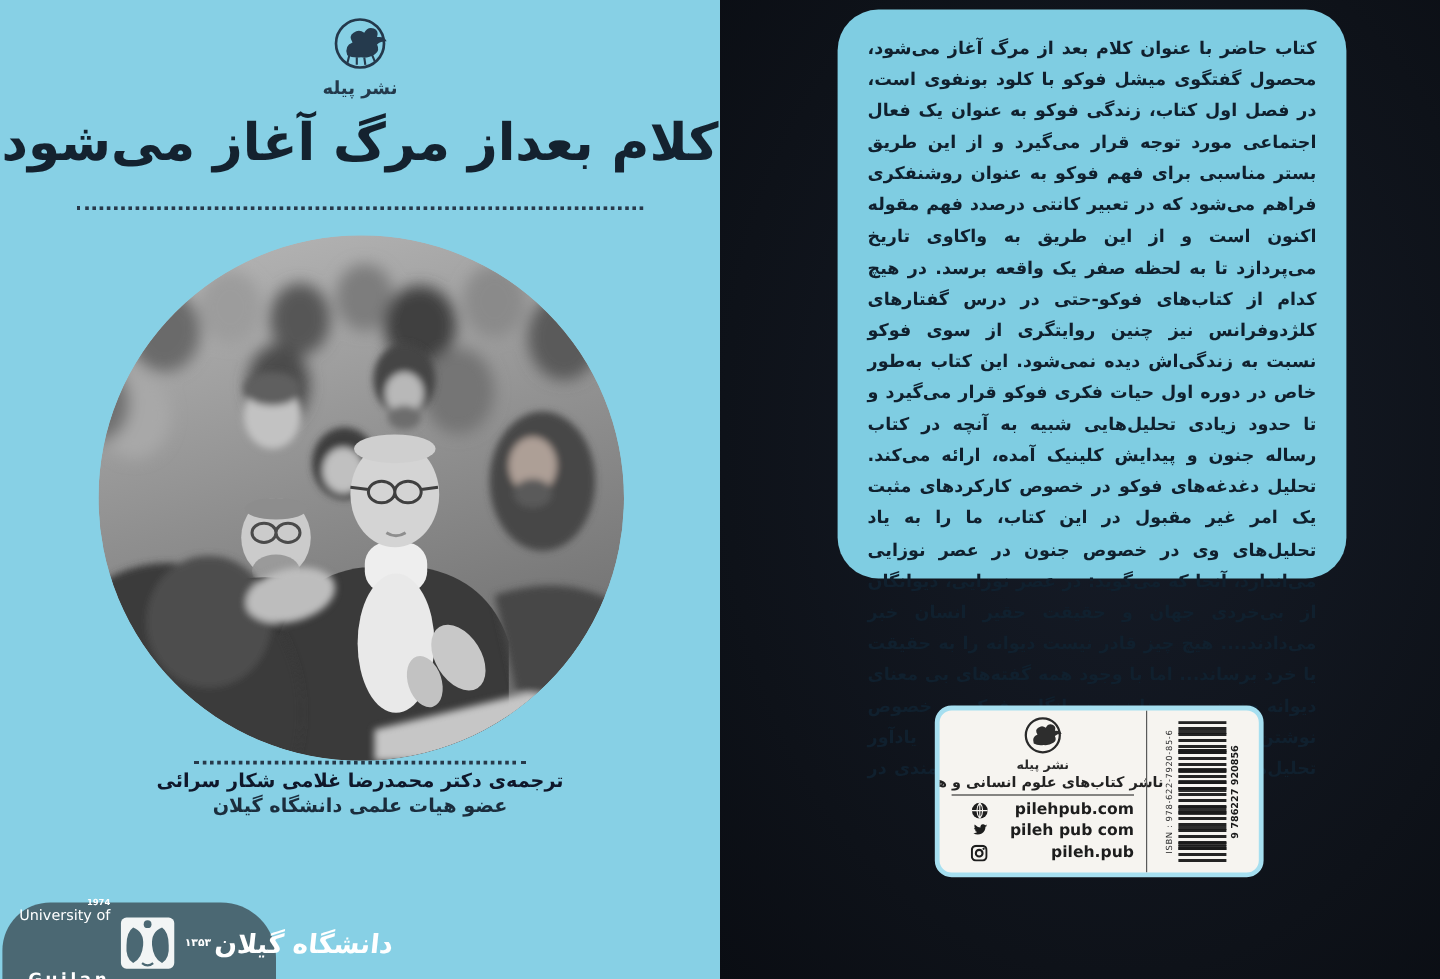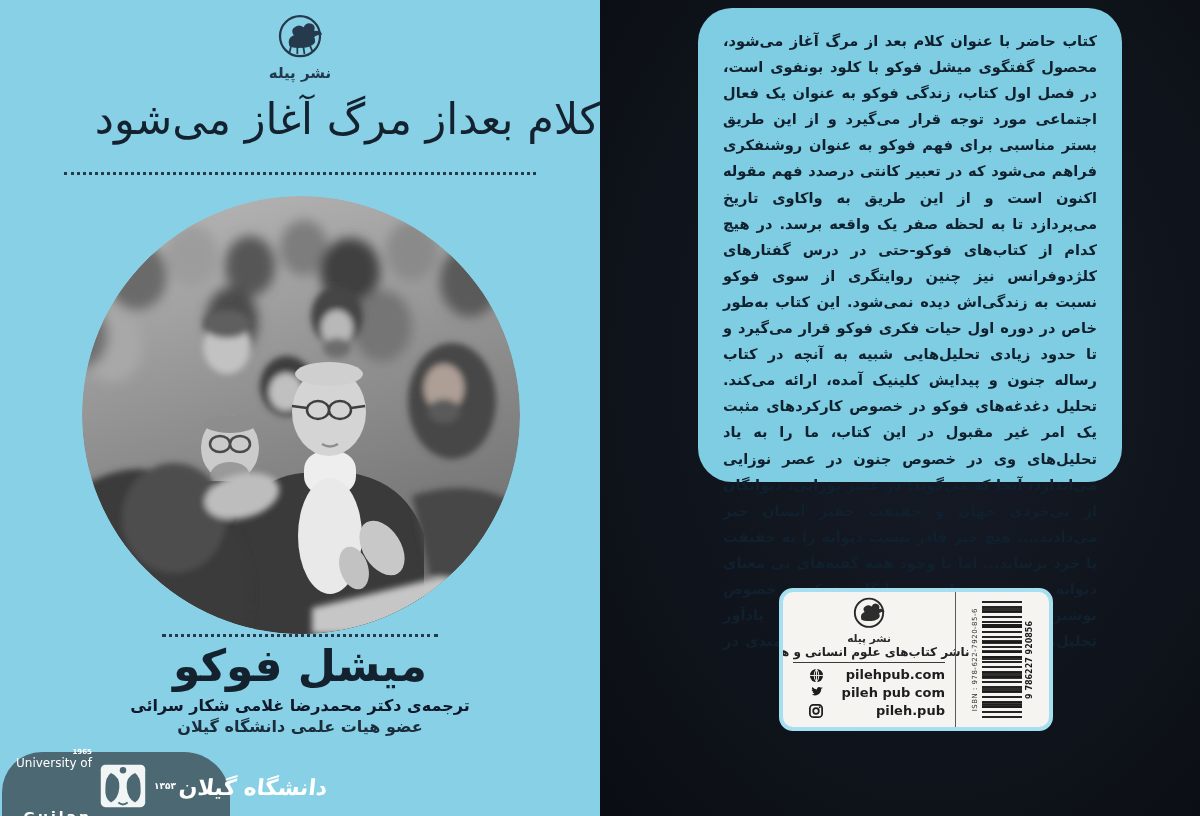--- a/index.html
+++ b/index.html
@@ -6,22 +6,22 @@
   html,body { width:1200px; height:816px; overflow:hidden; background:#0f141d;
     font-family:"DejaVu Sans", sans-serif; }
   .stage { position:relative; width:1200px; height:816px; }
 
   
   .front { position:absolute; left:0; top:0; width:600px; height:816px;
     background:#87d0e5; }
   .pub-logo-block { position:absolute; top:14px; left:0; width:600px; text-align:center; }
   .pub-logo-block svg { display:block; margin:0 auto; }
   .pub-name { font-size:15px; font-weight:bold; color:#23394b; margin-top:2px; }
-  .front-title { position:absolute; top:94px; left:0; width:600px; text-align:right;
-    direction:rtl; font-size:43px; font-weight:normal; color:#14222f; letter-spacing:0; }
+  .front-title { position:absolute; top:94px; left:0; width:600px; text-align:center;
+    direction:rtl; font-size:43px; font-weight:bold; color:#14222f; letter-spacing:0; }
   .title-dots { position:absolute; top:172px; left:64px; width:472px; height:0;
     border-bottom:3px dotted #27394a; }
   .photo-circle { position:absolute; top:196px; left:82px; width:438px; height:438px;
     border-radius:50%; overflow:hidden; }
   .front-bottom { position:absolute; top:634px; left:0; width:600px; text-align:center; }
   .author-dots { width:276px; margin:0 auto 4px auto; height:0;
     border-bottom:3px dotted #27394a; }
   .author-name { direction:rtl; font-size:44px; font-weight:bold; color:#14222f; line-height:1.15; }
   .translator { direction:rtl; font-size:16px; font-weight:bold; color:#0f172a; margin-top:4px; }
   .affiliation { direction:rtl; font-size:16px; font-weight:bold; color:#1b2d3d; margin-top:2px; }
@@ -166,21 +166,20 @@
             <ellipse cx="160" cy="300" rx="38" ry="22" fill="#bdbdbd" transform="rotate(-14 160 300)"></ellipse>
             <path d="M230,412 L438,362 L438,438 L230,438 Z" fill="#c6c6c6"></path>
             <path d="M330,300 q60,-20 108,10 l0,80 l-90,-10 z" fill="#474747"></path>
           </g>
         </g>
       </svg>
     </div>
 
     <div class="front-bottom">
       <div class="author-dots"></div>
-      <div class="author-name">میشل فوکو</div>
       <div class="translator">ترجمه‌ی دکتر محمدرضا غلامی شکار سرائی</div>
       <div class="affiliation">عضو هیات علمی دانشگاه گیلان</div>
     </div>
   </div>
 
   <div class="back">
     <div class="blurb-panel">کتاب حاضر با عنوان کلام بعد از مرگ آغاز می‌شود، محصول گفتگوی میشل فوکو با کلود بونفوی است، در فصل اول کتاب، زندگی فوکو به عنوان یک فعال اجتماعی مورد توجه قرار می‌گیرد و از این طریق بستر مناسبی برای فهم فوکو به عنوان روشنفکری فراهم می‌شود که در تعبیر کانتی درصدد فهم مقوله اکنون است و از این طریق به واکاوی تاریخ می‌پردازد تا به لحظه صفر یک واقعه برسد. در هیچ کدام از کتاب‌های فوکو-حتی در درس گفتارهای کلژدوفرانس نیز چنین روایتگری از سوی فوکو نسبت به زندگی‌اش دیده نمی‌شود. این کتاب به‌طور خاص در دوره اول حیات فکری فوکو قرار می‌گیرد و تا حدود زیادی تحلیل‌هایی شبیه به آنچه در کتاب رساله جنون و پیدایش کلینیک آمده، ارائه می‌کند. تحلیل دغدغه‌های فوکو در خصوص کارکردهای مثبت یک امر غیر مقبول در این کتاب، ما را به یاد تحلیل‌های وی در خصوص جنون در عصر نوزایی می‌اندازد، آنجا که می‌گوید: در عصر نوزایی، دیوانگان از بی‌خردی جهان و حقیقت حقیر انسان خبر می‌دادند.... هیچ چیز قادر نیست دیوانه را به حقیقت یا خرد برساند... اما با وجود همه گفته‌های بی معنای دیوانه جنون بی معنا نیست. انگاره فوکو در خصوص نوشتن و مرگ در این کتاب، همچنین یادآور تحلیل‌های وی در خصوص کالبد، مرگ و کرانمندی در کتاب پیدایش کلینیک است.</div>
 
     <div class="pub-card">
       <div class="card-main">
@@ -224,21 +223,21 @@
       <div class="card-barcode">
         <span class="v-text">ISBN : 978-622-7920-85-6</span>
         <div class="bars"></div>
         <span class="v-digits">9 786227 920856</span>
       </div>
     </div>
   </div>
 
   <div class="uog-banner">
     <div class="uog-en">
-      <div class="uog-year-en">1965</div>
+      <div class="uog-year-en">1974</div>
       <div class="uog-line1">University of</div>
       <div class="uog-line2">Guilan</div>
     </div>
     <span class="uog-emblem">
       <svg width="50" height="50" viewBox="0 0 54 54">
         <rect x="3" y="5" width="48" height="46" rx="5" fill="#f2f5f5"></rect>
         <circle cx="27" cy="11" r="3.5" fill="#4b6873"></circle>
         <path d="M14,14 q10,4 9,16 q-1,12 -9,16 q-7,-4 -6,-16 q0,-12 6,-16 z M16,22 q4,4 3,9 q-1,5 -3,7 q-3,-3 -3,-8 q0,-5 3,-8 z" fill="#4b6873"></path>
         <path d="M40,14 q-10,4 -9,16 q1,12 9,16 q7,-4 6,-16 q0,-12 -6,-16 z M38,22 q-4,4 -3,9 q1,5 3,7 q3,-3 3,-8 q0,-5 -3,-8 z" fill="#4b6873"></path>
         <path d="M22,46 q5,4 10,0" stroke="#4b6873" stroke-width="2" fill="none"></path>

